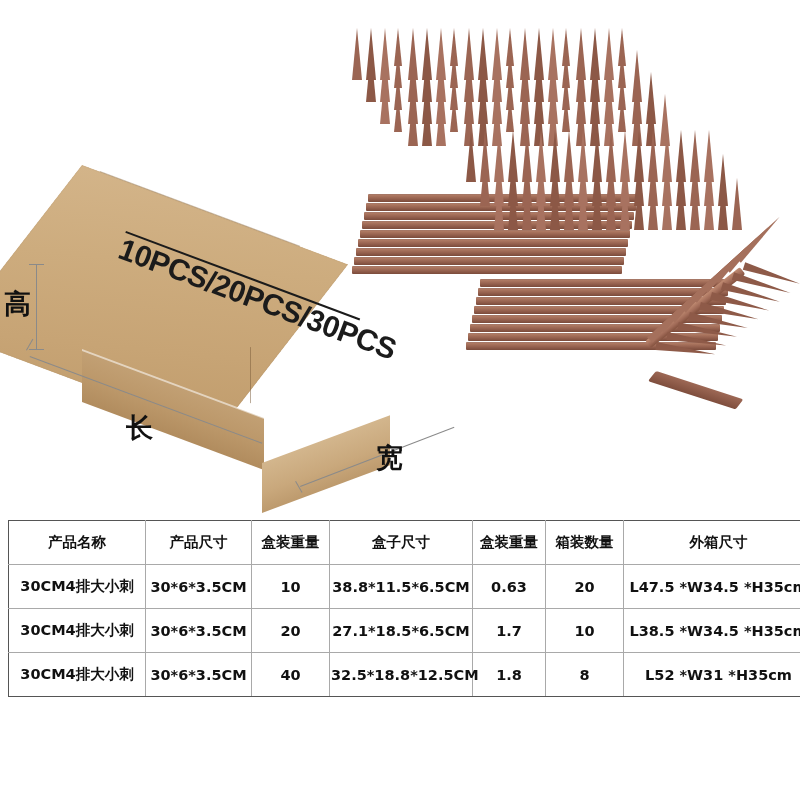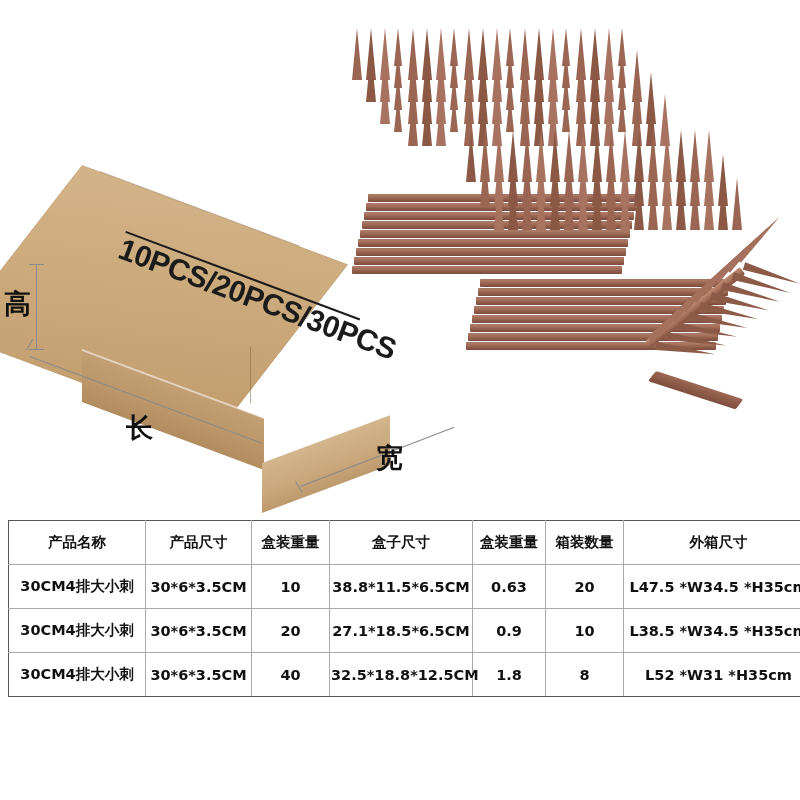--- a/index.html
+++ b/index.html
@@ -470,21 +470,21 @@
         <td>38.8*11.5*6.5CM</td>
         <td>0.63</td>
         <td>20</td>
         <td>L47.5 *W34.5 *H35cm</td>
       </tr>
       <tr>
         <td>30CM4排大小刺</td>
         <td>30*6*3.5CM</td>
         <td>20</td>
         <td>27.1*18.5*6.5CM</td>
-        <td>0.9</td>
+        <td>1.7</td>
         <td>10</td>
         <td>L38.5 *W34.5 *H35cm</td>
       </tr>
       <tr>
         <td>30CM4排大小刺</td>
         <td>30*6*3.5CM</td>
         <td>40</td>
         <td>32.5*18.8*12.5CM</td>
         <td>1.8</td>
         <td>8</td>

